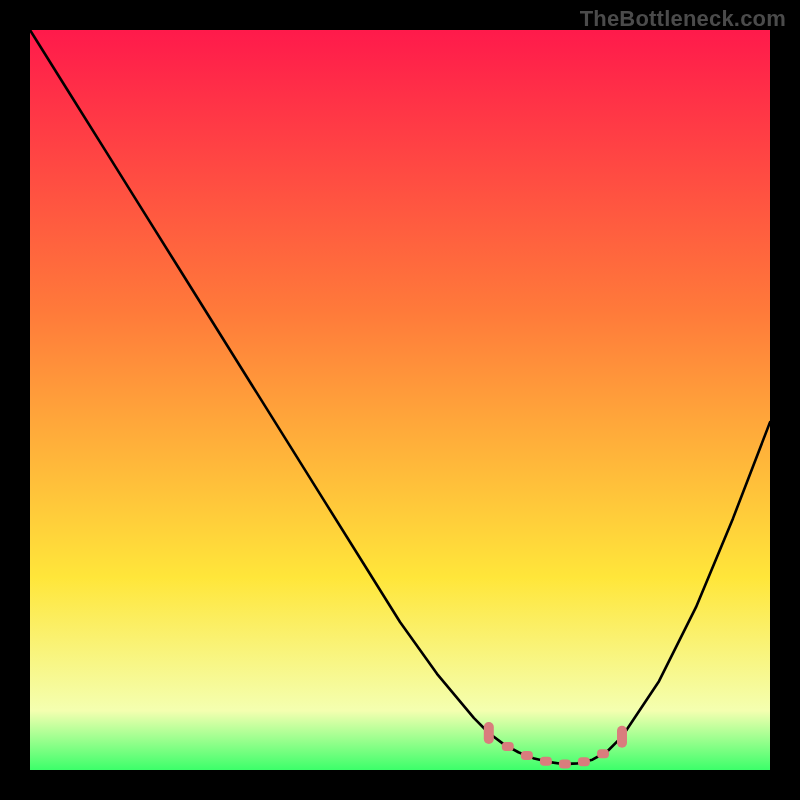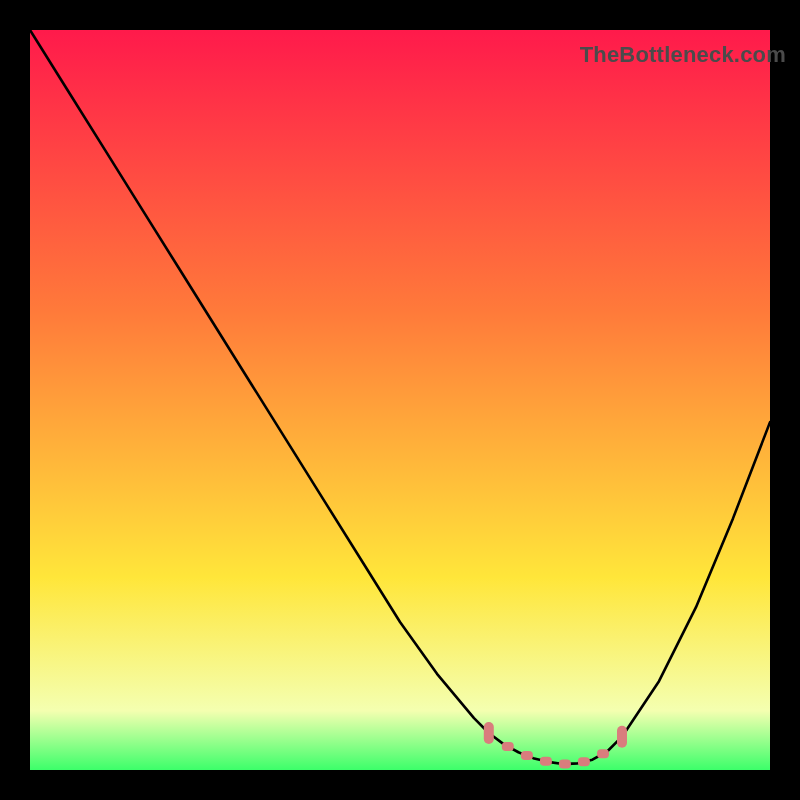--- a/index.html
+++ b/index.html
@@ -20,21 +20,20 @@
   .watermark {
     position: absolute;
     top: 6px;
     right: 14px;
     color: #4b4b4b;
     font-size: 22px;
     font-weight: 600;
     letter-spacing: 0.2px;
     z-index: 5;
     user-select: none;
-    margin-top: 36px;
   }
   .plot-outer {
     position: absolute;
     left: 30px;
     top: 30px;
     width: 740px;
     height: 740px;
     background: #000;
   }
   .plot-svg {

